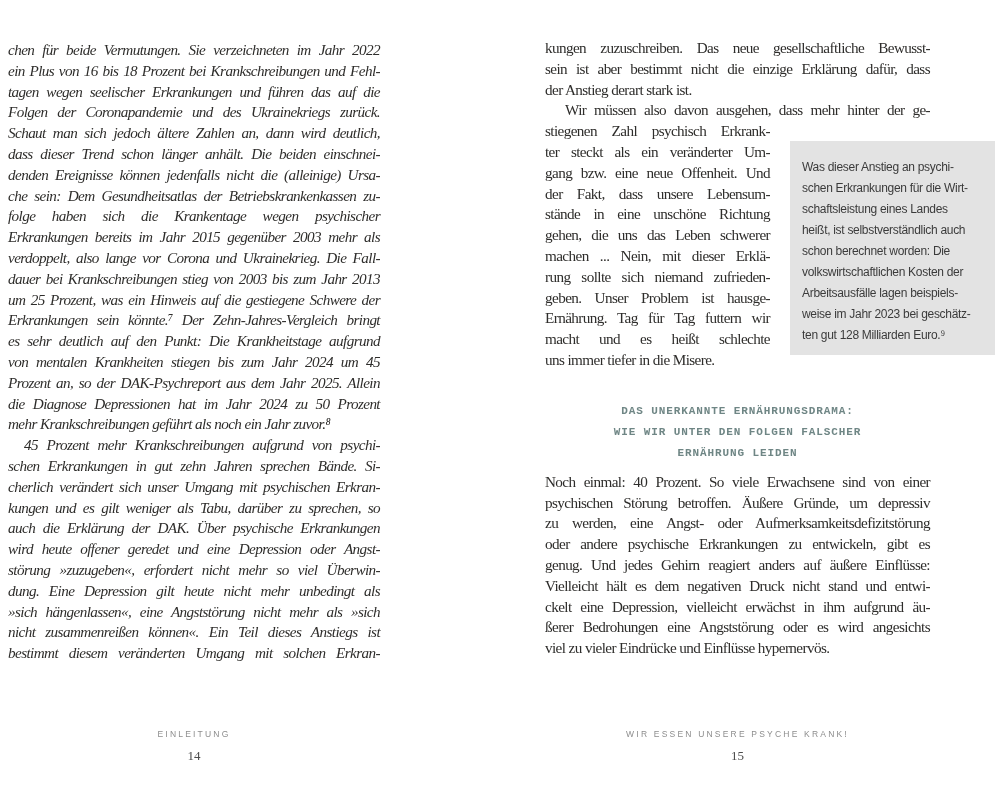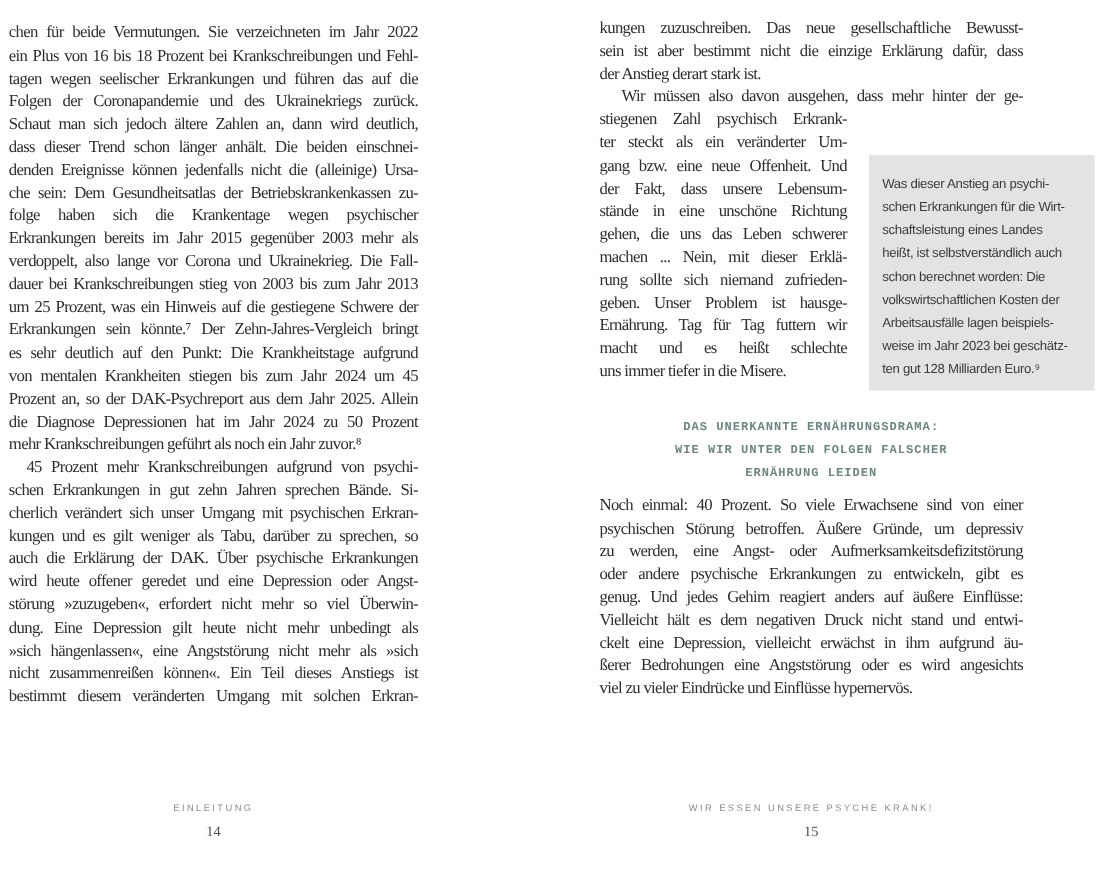--- a/index.html
+++ b/index.html
@@ -26,27 +26,28 @@
     color: var(--body_text, #2e2d2b);
     text-align: justify;
     text-align-last: justify;
   }
   .bline.pend { text-align-last: left; }
   .bline.pind { text-indent: 16px; }
 
   .left-col {
     position: absolute;
     left: 8px;
-    top: 20px;
+    top: 40px;
     width: 372px;
+    font-style: italic;
   }
   .right-col {
     position: absolute;
     left: 545px;
-    top: 16px;
+    top: 38px;
     width: 385px;
   }
   .right-col .bline.pind { text-indent: 20px; }
 
   .narrow-block { width: 225px; }
 
   .heading-block {
     margin-top: 30px;
     margin-bottom: 8px;
   }

